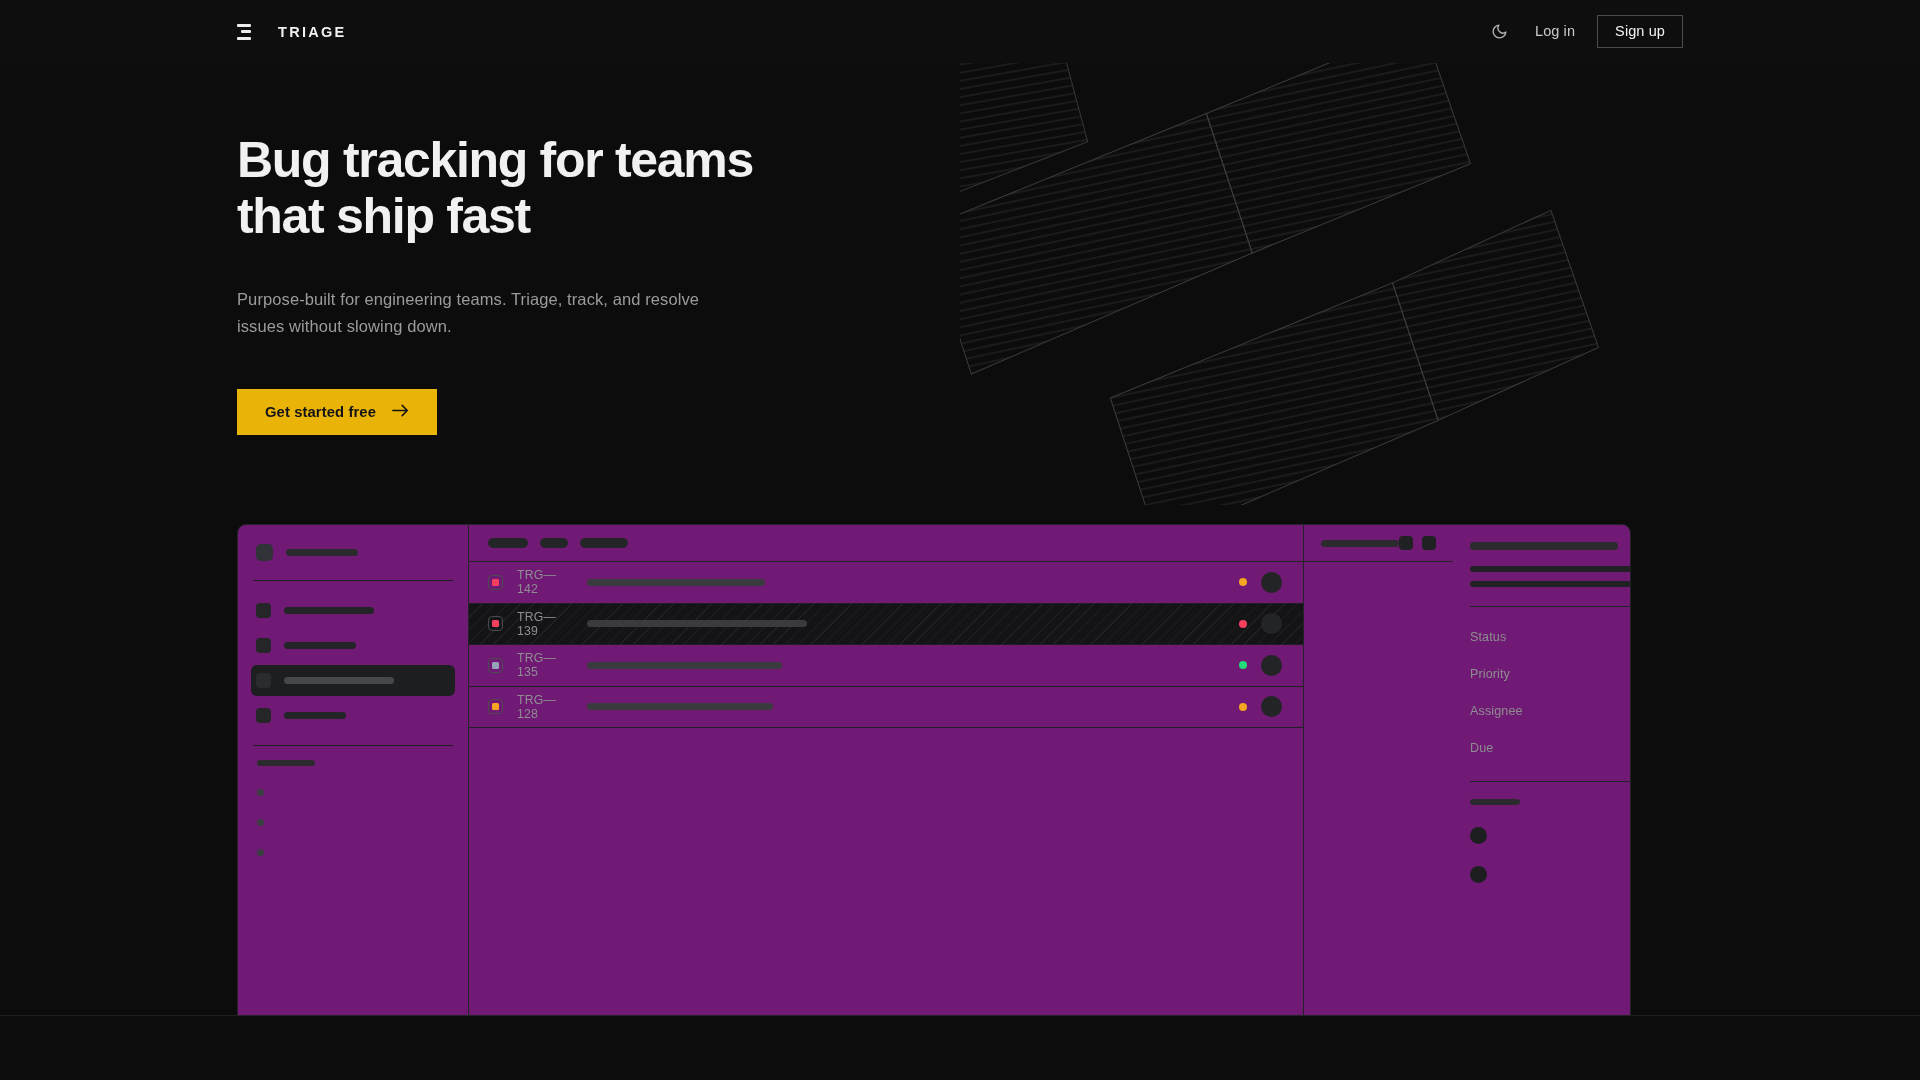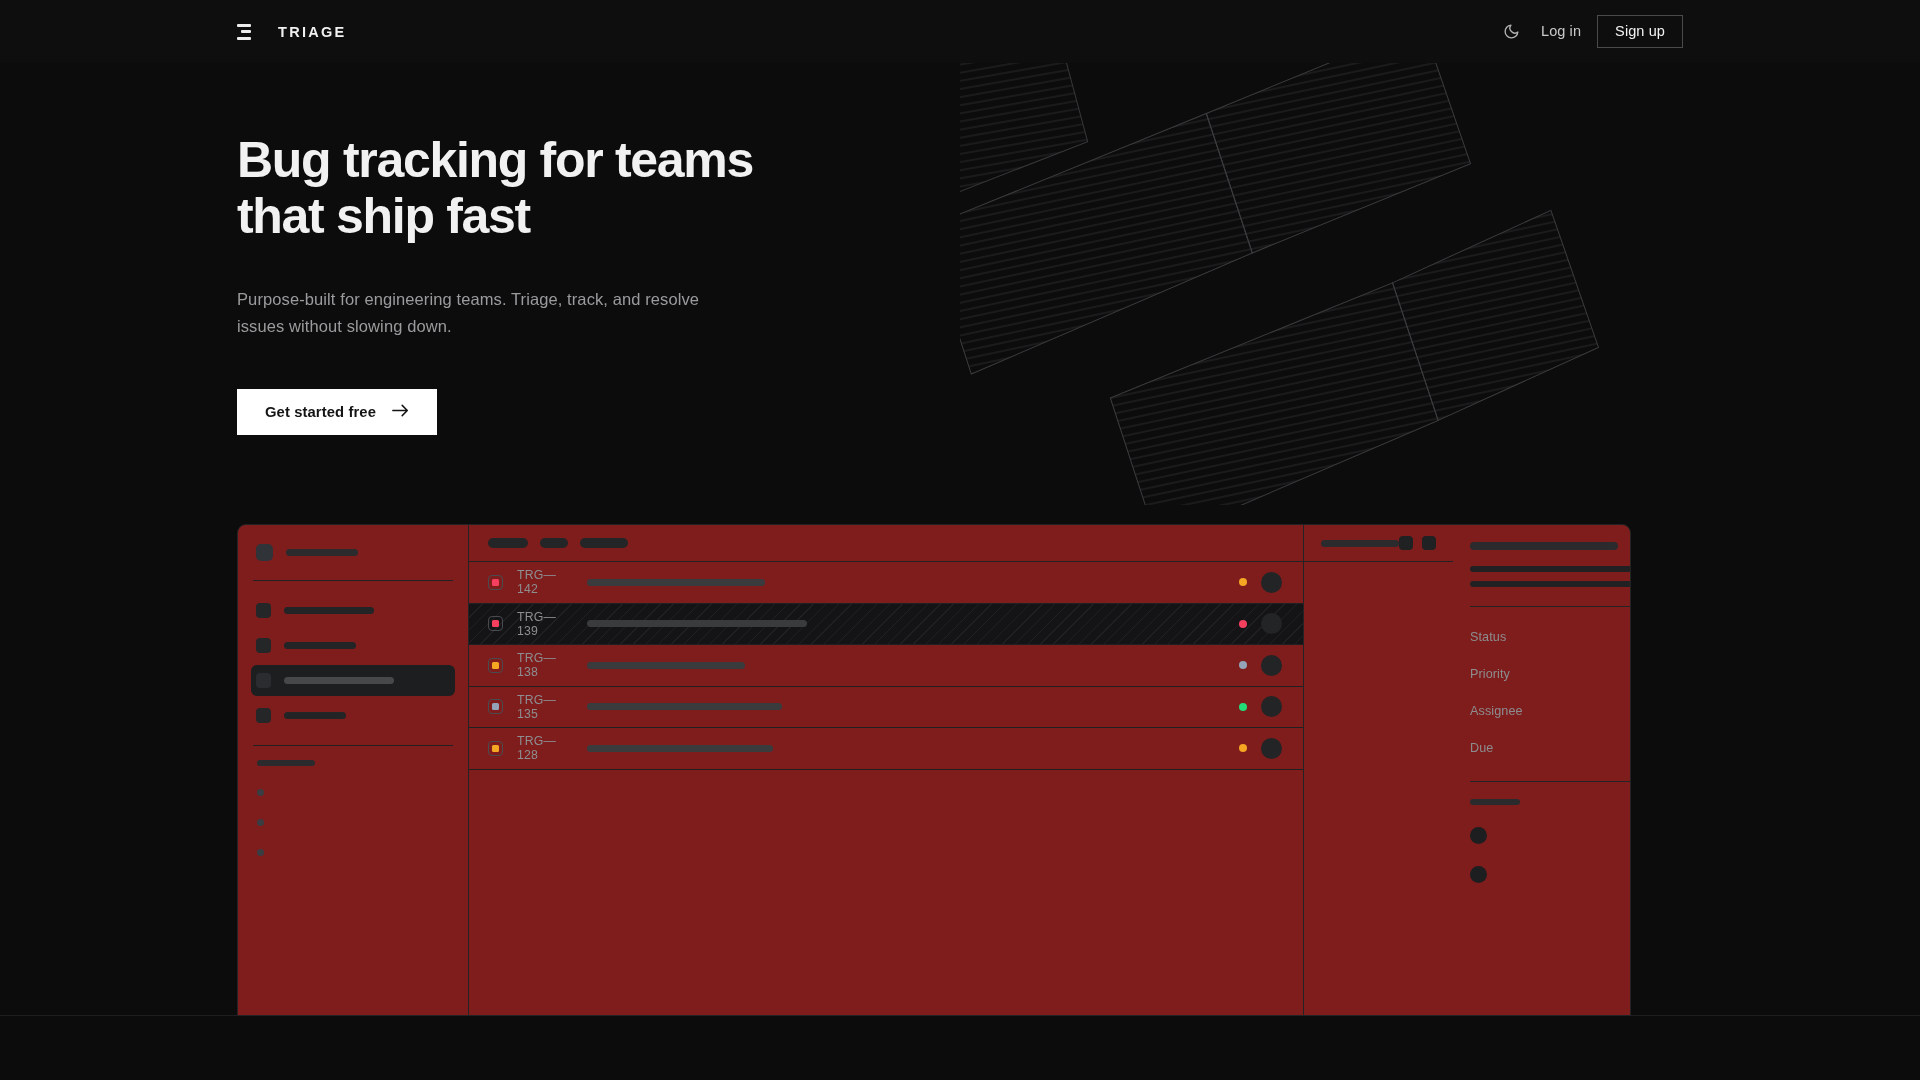--- a/index.html
+++ b/index.html
@@ -29,21 +29,21 @@
     width:14px; height:16px; display:flex; flex-direction:column;
     justify-content:space-between;
   }
   .brand-mark i { display:block; height:3px; background:#ededed; border-radius:1px; }
   .brand-mark i:nth-child(1){ width:14px; }
   .brand-mark i:nth-child(2){ width:10px; margin-left:4px; }
   .brand-mark i:nth-child(3){ width:14px; }
   .brand-name {
     font-size:14.5px; font-weight:700; letter-spacing:2.3px; color:#f0f0f0;
   }
-  .nav-right { margin-left:auto; display:flex; align-items:center; gap:16px; }
+  .nav-right { margin-left:auto; display:flex; align-items:center; gap:22px; }
   .icon-btn {
     width:28px; height:28px; display:flex; align-items:center; justify-content:center;
     color:#b4b4b4; cursor:pointer;
   }
   .nav-link {
     font-size:14.5px; color:#c9c9c9; cursor:pointer; letter-spacing:.1px;
   }
   .signup-btn {
     font-size:14.5px; color:#f2f2f2; border:1px solid #4a4a4c;
     padding:7px 17px; background:transparent; cursor:pointer;
@@ -62,30 +62,30 @@
   h1.headline {
     font-size:50px; line-height:1.12; font-weight:700; color:#f1f1f1;
     letter-spacing:-1.3px;
   }
   p.subhead {
     margin-top:42px; font-size:16.5px; line-height:1.62; color:#9b9b9d;
     max-width:470px; letter-spacing:.1px;
   }
   .cta {
     margin-top:50px; display:inline-flex; align-items:center; gap:16px;
-    background:#ffffff; color:#141415; font-size:14.8px; font-weight:700;
+    background:#eab308; color:#141415; font-size:14.8px; font-weight:700;
     padding:15px 28px; border:none; cursor:pointer; letter-spacing:.1px;
   }
 
   
   .mock {
     position:absolute; left:237px; top:524px;
     width:1394px; height:492px;
     border:1px solid #232325; border-radius:9px 9px 0 0;
-    background:#7f1d1d;
+    background:#701a75;
     display:flex; overflow:hidden; z-index:20;
   }
   .mock-side {
     width:231px; flex:0 0 231px; border-right:1px solid #232325;
     padding:14px 13px 0 13px;
   }
   .ws-row { display:flex; align-items:center; gap:13px; padding:5px 5px; }
   .ws-square { width:17px; height:17px; border-radius:5px; background:#303338; }
   .sk { border-radius:4px; background:#2b2b2d; height:7px; }
   .side-div { height:1px; background:#212123; margin:14px 2px; }
@@ -274,31 +274,20 @@
           </span>
           <span class="row-id">TRG—139</span>
           <span class="row-title" style="width:220px"></span>
           <span class="row-right">
             <span class="st-dot" style="background:#f43f5e"></span>
             <span class="avatar-c"></span>
           </span>
         </div>
         <div class="row">
           <span class="badge">
-            <i style="background:#f5a623"></i>
-          </span>
-          <span class="row-id">TRG—138</span>
-          <span class="row-title" style="width:158px"></span>
-          <span class="row-right">
-            <span class="st-dot" style="background:#94a3b8"></span>
-            <span class="avatar-c"></span>
-          </span>
-        </div>
-        <div class="row">
-          <span class="badge">
             <i style="background:#94a3b8"></i>
           </span>
           <span class="row-id">TRG—135</span>
           <span class="row-title" style="width:195px"></span>
           <span class="row-right">
             <span class="st-dot" style="background:#22dd77"></span>
             <span class="avatar-c"></span>
           </span>
         </div>
         <div class="row">

